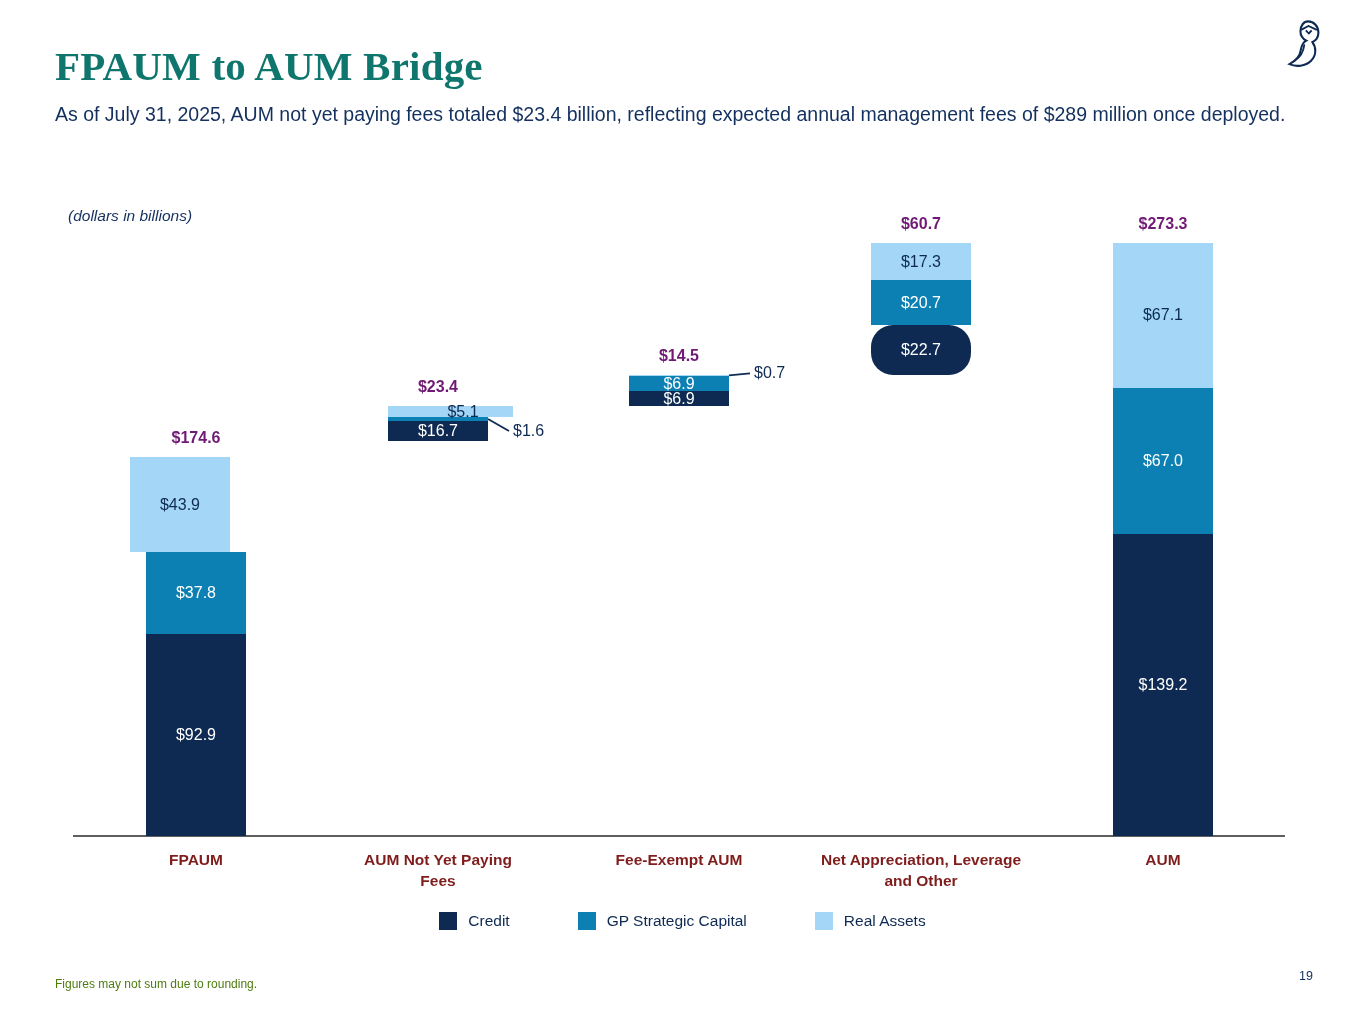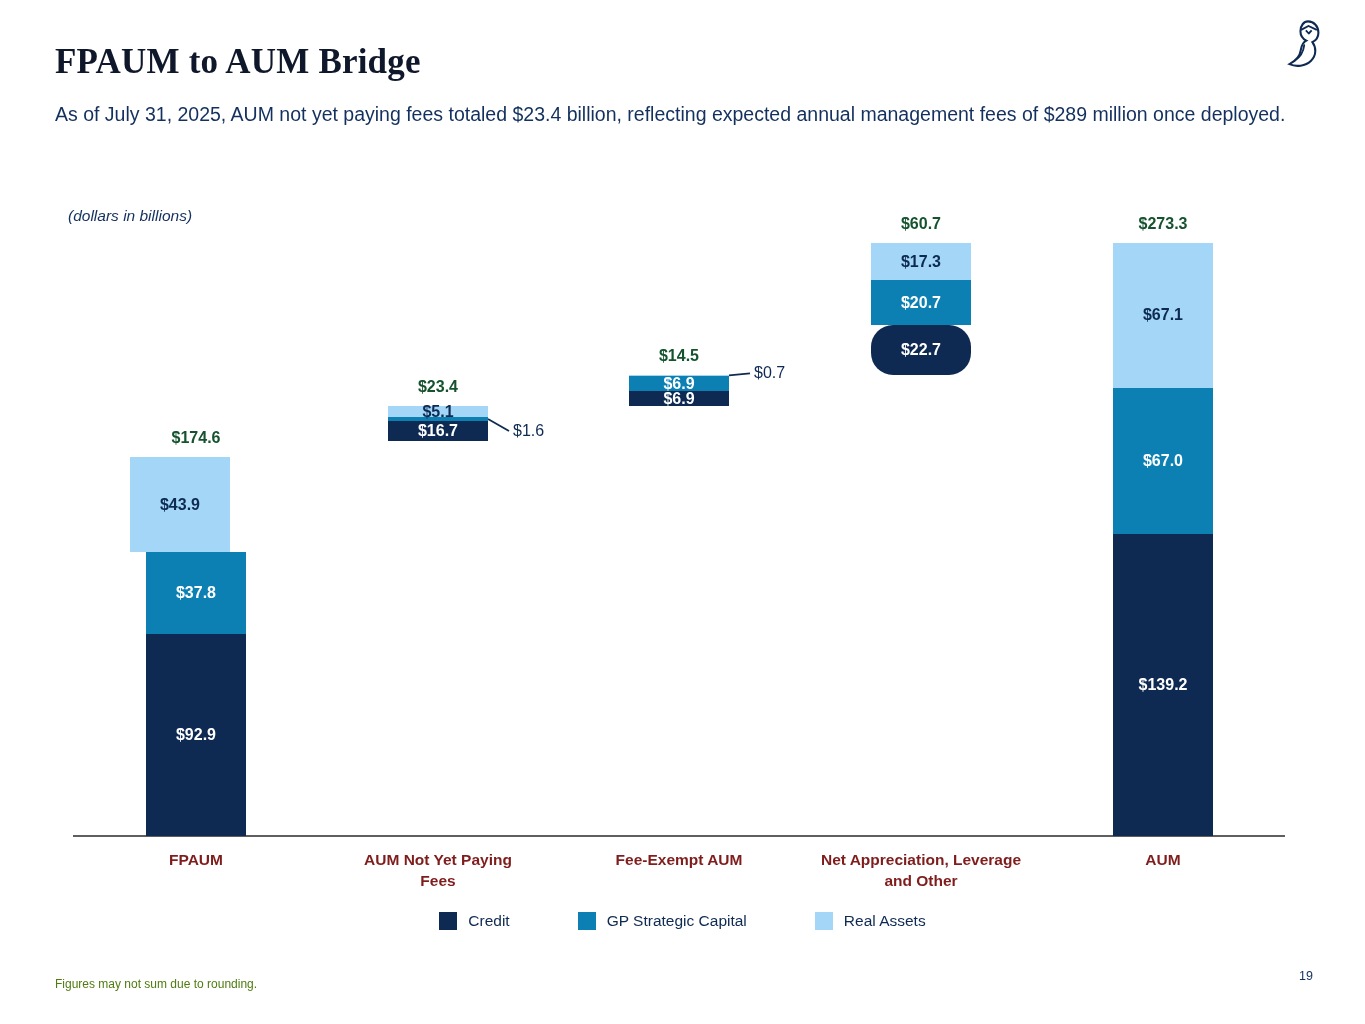--- a/index.html
+++ b/index.html
@@ -4,39 +4,39 @@
 <style>
   html,body{margin:0;padding:0;background:#e8e8e8;}
   .page{
     position:relative;width:1365px;height:1024px;background:#ffffff;
     font-family:"Liberation Sans","DejaVu Sans",sans-serif;color:#13305e;
     overflow:hidden;margin:0 auto;
   }
   .title{
     position:absolute;left:55px;top:42px;
     font-family:"Liberation Serif","DejaVu Serif",serif;
-    font-size:35px;font-weight:600;color:#0f172a;letter-spacing:.2px;
+    font-size:41px;font-weight:600;color:#0f766e;letter-spacing:.2px;
   }
   .subtitle{
     position:absolute;left:55px;top:101px;width:1238px;
     font-size:19.5px;line-height:27.5px;color:#13305e;
   }
   .logo{position:absolute;left:1283px;top:18px;width:38px;height:50px;}
   .units-note{
     position:absolute;left:68px;top:207px;
     font-size:15.5px;font-style:italic;color:#13305e;
   }
   .axis-line{position:absolute;left:73px;top:835px;width:1212px;height:2px;background:#5f5f5f;}
   .segment{position:absolute;display:flex;align-items:center;justify-content:center;}
-  .segment-label{font-size:16px;line-height:20px;white-space:nowrap;font-weight:bold;}
+  .segment-label{font-size:16px;line-height:20px;white-space:nowrap;}
   .segment-label.on-dark{color:#ffffff;}
   .segment-label.on-light{color:#0e2a52;}
   .total-label{
     position:absolute;width:140px;text-align:center;
-    font-size:16px;font-weight:bold;color:#14532d;
+    font-size:16px;font-weight:bold;color:#701a75;
   }
   .x-label{
     position:absolute;width:250px;top:849px;text-align:center;
     font-size:15.5px;font-weight:bold;color:#7f1d1d;line-height:21px;
   }
   .callout-label{
     position:absolute;font-size:16px;color:#0e2a52;line-height:20px;white-space:nowrap;
   }
   #callout-svg{position:absolute;left:0;top:0;pointer-events:none;}
   .legend{
@@ -85,21 +85,21 @@
       </div>
       <div class="total-label" style="left: 126px; top: 428.943px;">$174.6</div>
       <div class="x-label" style="left: 71px;">
         <div>FPAUM</div>
       </div>
       <div class="segment" style="left: 388px; top: 420.688px; width: 100px; height: 20px; background: rgb(14, 42, 82);">
         <span class="segment-label on-dark">$16.7</span>
       </div>
       <div class="segment" style="left: 388px; top: 417.214px; width: 100px; height: 3.4736px; background: rgb(12, 128, 178);"></div>
       <div class="callout-label" style="left: 513px; top: 420.951px;">$1.6</div>
-      <div class="segment" style="left: 388px; top: 406.142px; width: 100px; height: 11.0721px; background: rgb(163, 214, 247);">
+      <div class="segment" style="left: 388px; top: 406.142px; width: 100px; height: 11.0721px; background: rgb(163, 214, 247); padding-left: 25px;">
         <span class="segment-label on-light">$5.1</span>
       </div>
       <div class="total-label" style="left: 368px; top: 378.142px;">$23.4</div>
       <div class="x-label" style="left: 313px;">
         <div>AUM Not Yet Paying</div>
         <div>Fees</div>
       </div>
       <div class="segment" style="left: 629px; top: 391.162px; width: 100px; height: 14.9799px; background: rgb(14, 42, 82);">
         <span class="segment-label on-dark">$6.9</span>
       </div>

